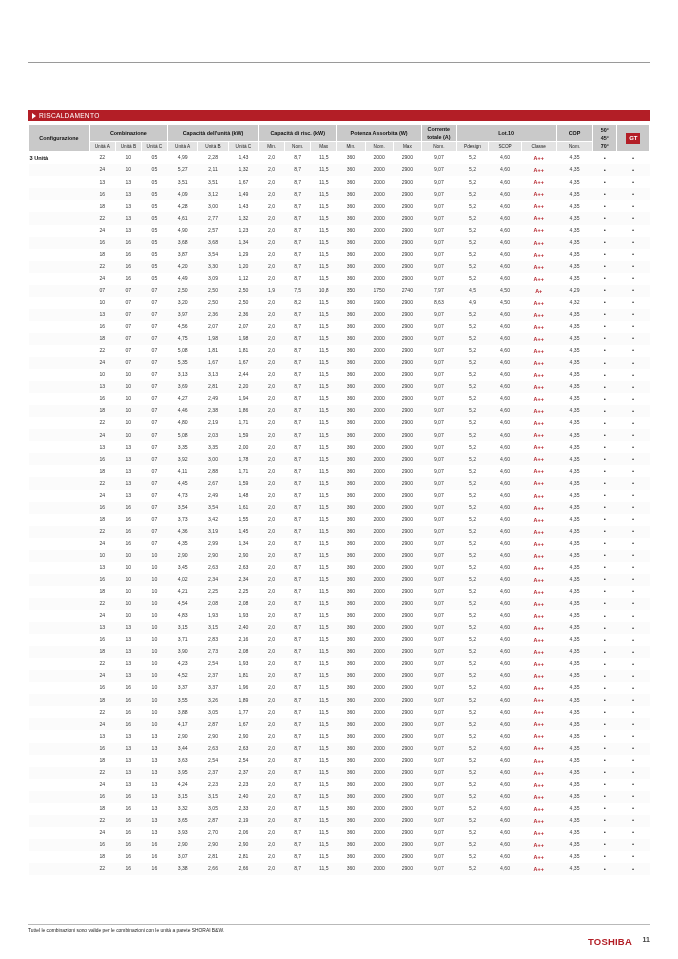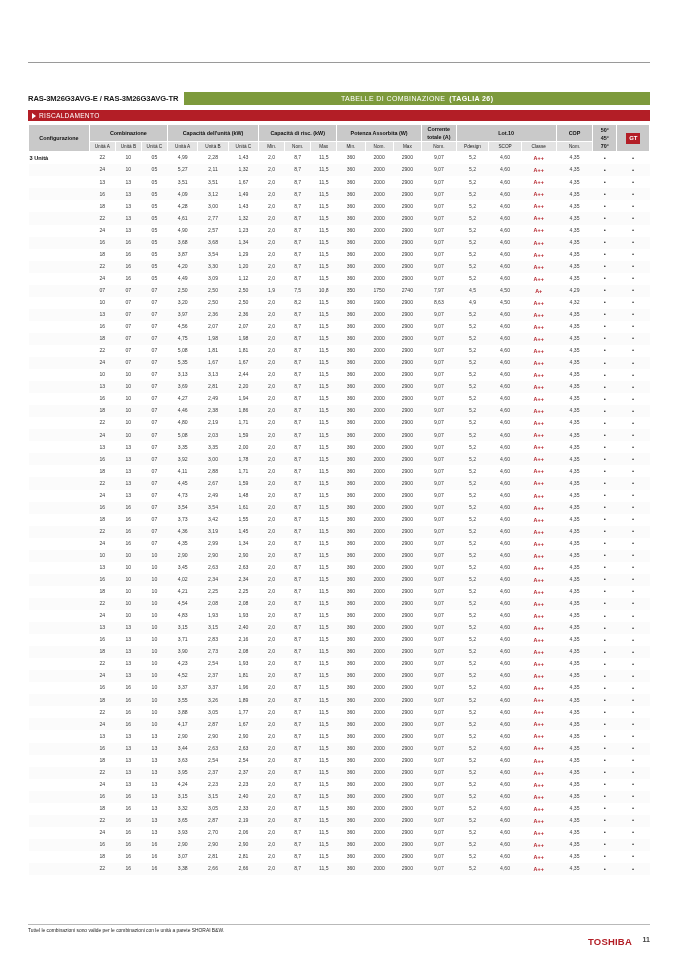--- a/index.html
+++ b/index.html
@@ -32,27 +32,20 @@
   .brand{position:absolute;right:46px;top:936px;font-size:9.5px;font-weight:bold;color:#b31e26;letter-spacing:.2px;}
   .pageno{position:absolute;right:28px;top:936px;font-size:7px;color:#444;font-weight:bold;}
 </style>
 </head>
 <body>
 
 <div class="page">
 
   <div class="top-rule"></div>
 
-  <div class="hdr">
-    <div class="model">RAS-3M26G3AVG-E / RAS-3M26G3AVG-TR</div>
-    <div class="greenbar">
-      <span>TABELLE DI COMBINAZIONE</span>
-      <b style="margin-left:4px">(TAGLIA 26)</b>
-    </div>
-  </div>
 
   <div class="redbar">
     <span class="tri"></span>
     <span>RISCALDAMENTO</span>
   </div>
 
   <table class="main">
     <colgroup>
       <col style="width:56px">
       <col style="width:24px">

